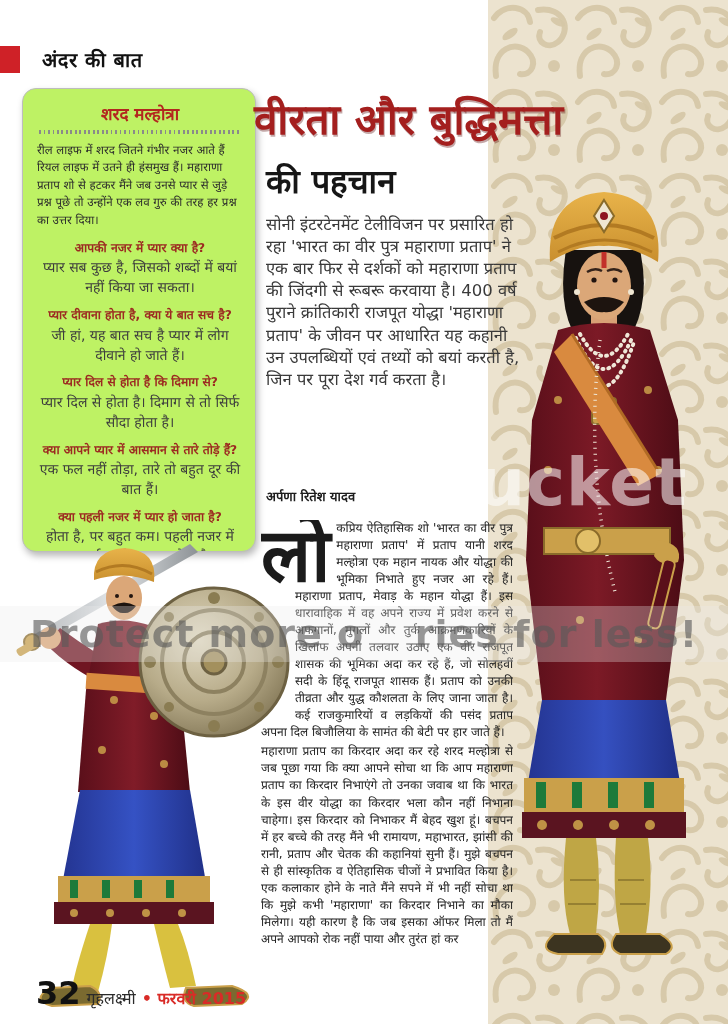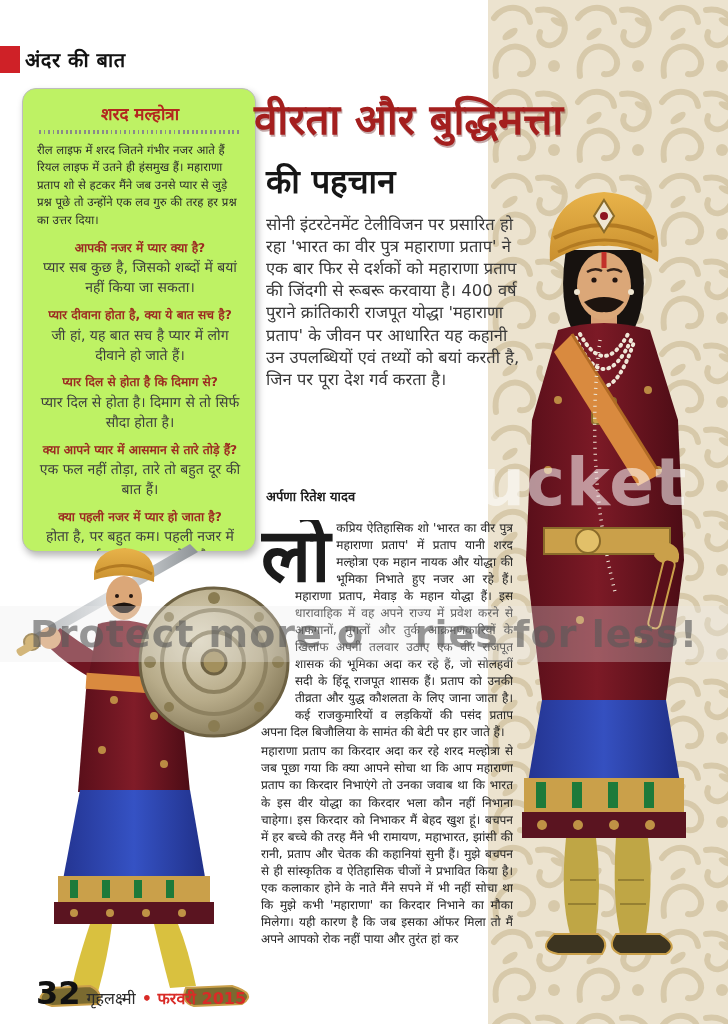--- a/index.html
+++ b/index.html
@@ -8,21 +8,21 @@
     position:relative; width:728px; height:1024px; margin:0 auto;
     background:#ffffff; overflow:hidden;
     font-family:"DejaVu Sans", sans-serif; color:#222;
   }
   
   .right-panel { position:absolute; top:0; left:488px; width:240px; height:1024px; z-index:1; }
   .right-panel svg { display:block; }
   
   .section-tab { position:absolute; top:46px; left:0; display:flex; align-items:center; z-index:4; }
   .tab-square { width:20px; height:27px; background:#cf2127; }
-  .tab-label { font-size:20px; font-weight:bold; color:#111; margin-left:5px; letter-spacing:.5px; }
+  .tab-label { font-size:20px; font-weight:bold; color:#111; margin-left:22px; letter-spacing:.5px; }
   
   .card {
     position:absolute; left:22px; top:88px; width:234px; height:464px;
     background:#bef264; border:1px solid #bdbdbd; border-radius:14px;
     box-shadow:2px 4px 7px rgba(0,0,0,.28);
     padding:13px 12px 0 14px; z-index:2; overflow:hidden;
   }
   .card-title { text-align:center; color:#b3271f; font-size:17px; font-weight:bold; margin-bottom:5px; }
   .card-divider { height:4px; margin:0 2px 8px 2px;
     background:repeating-linear-gradient(90deg,#8a8a8a 0 1.5px,transparent 1.5px 4.5px); }

